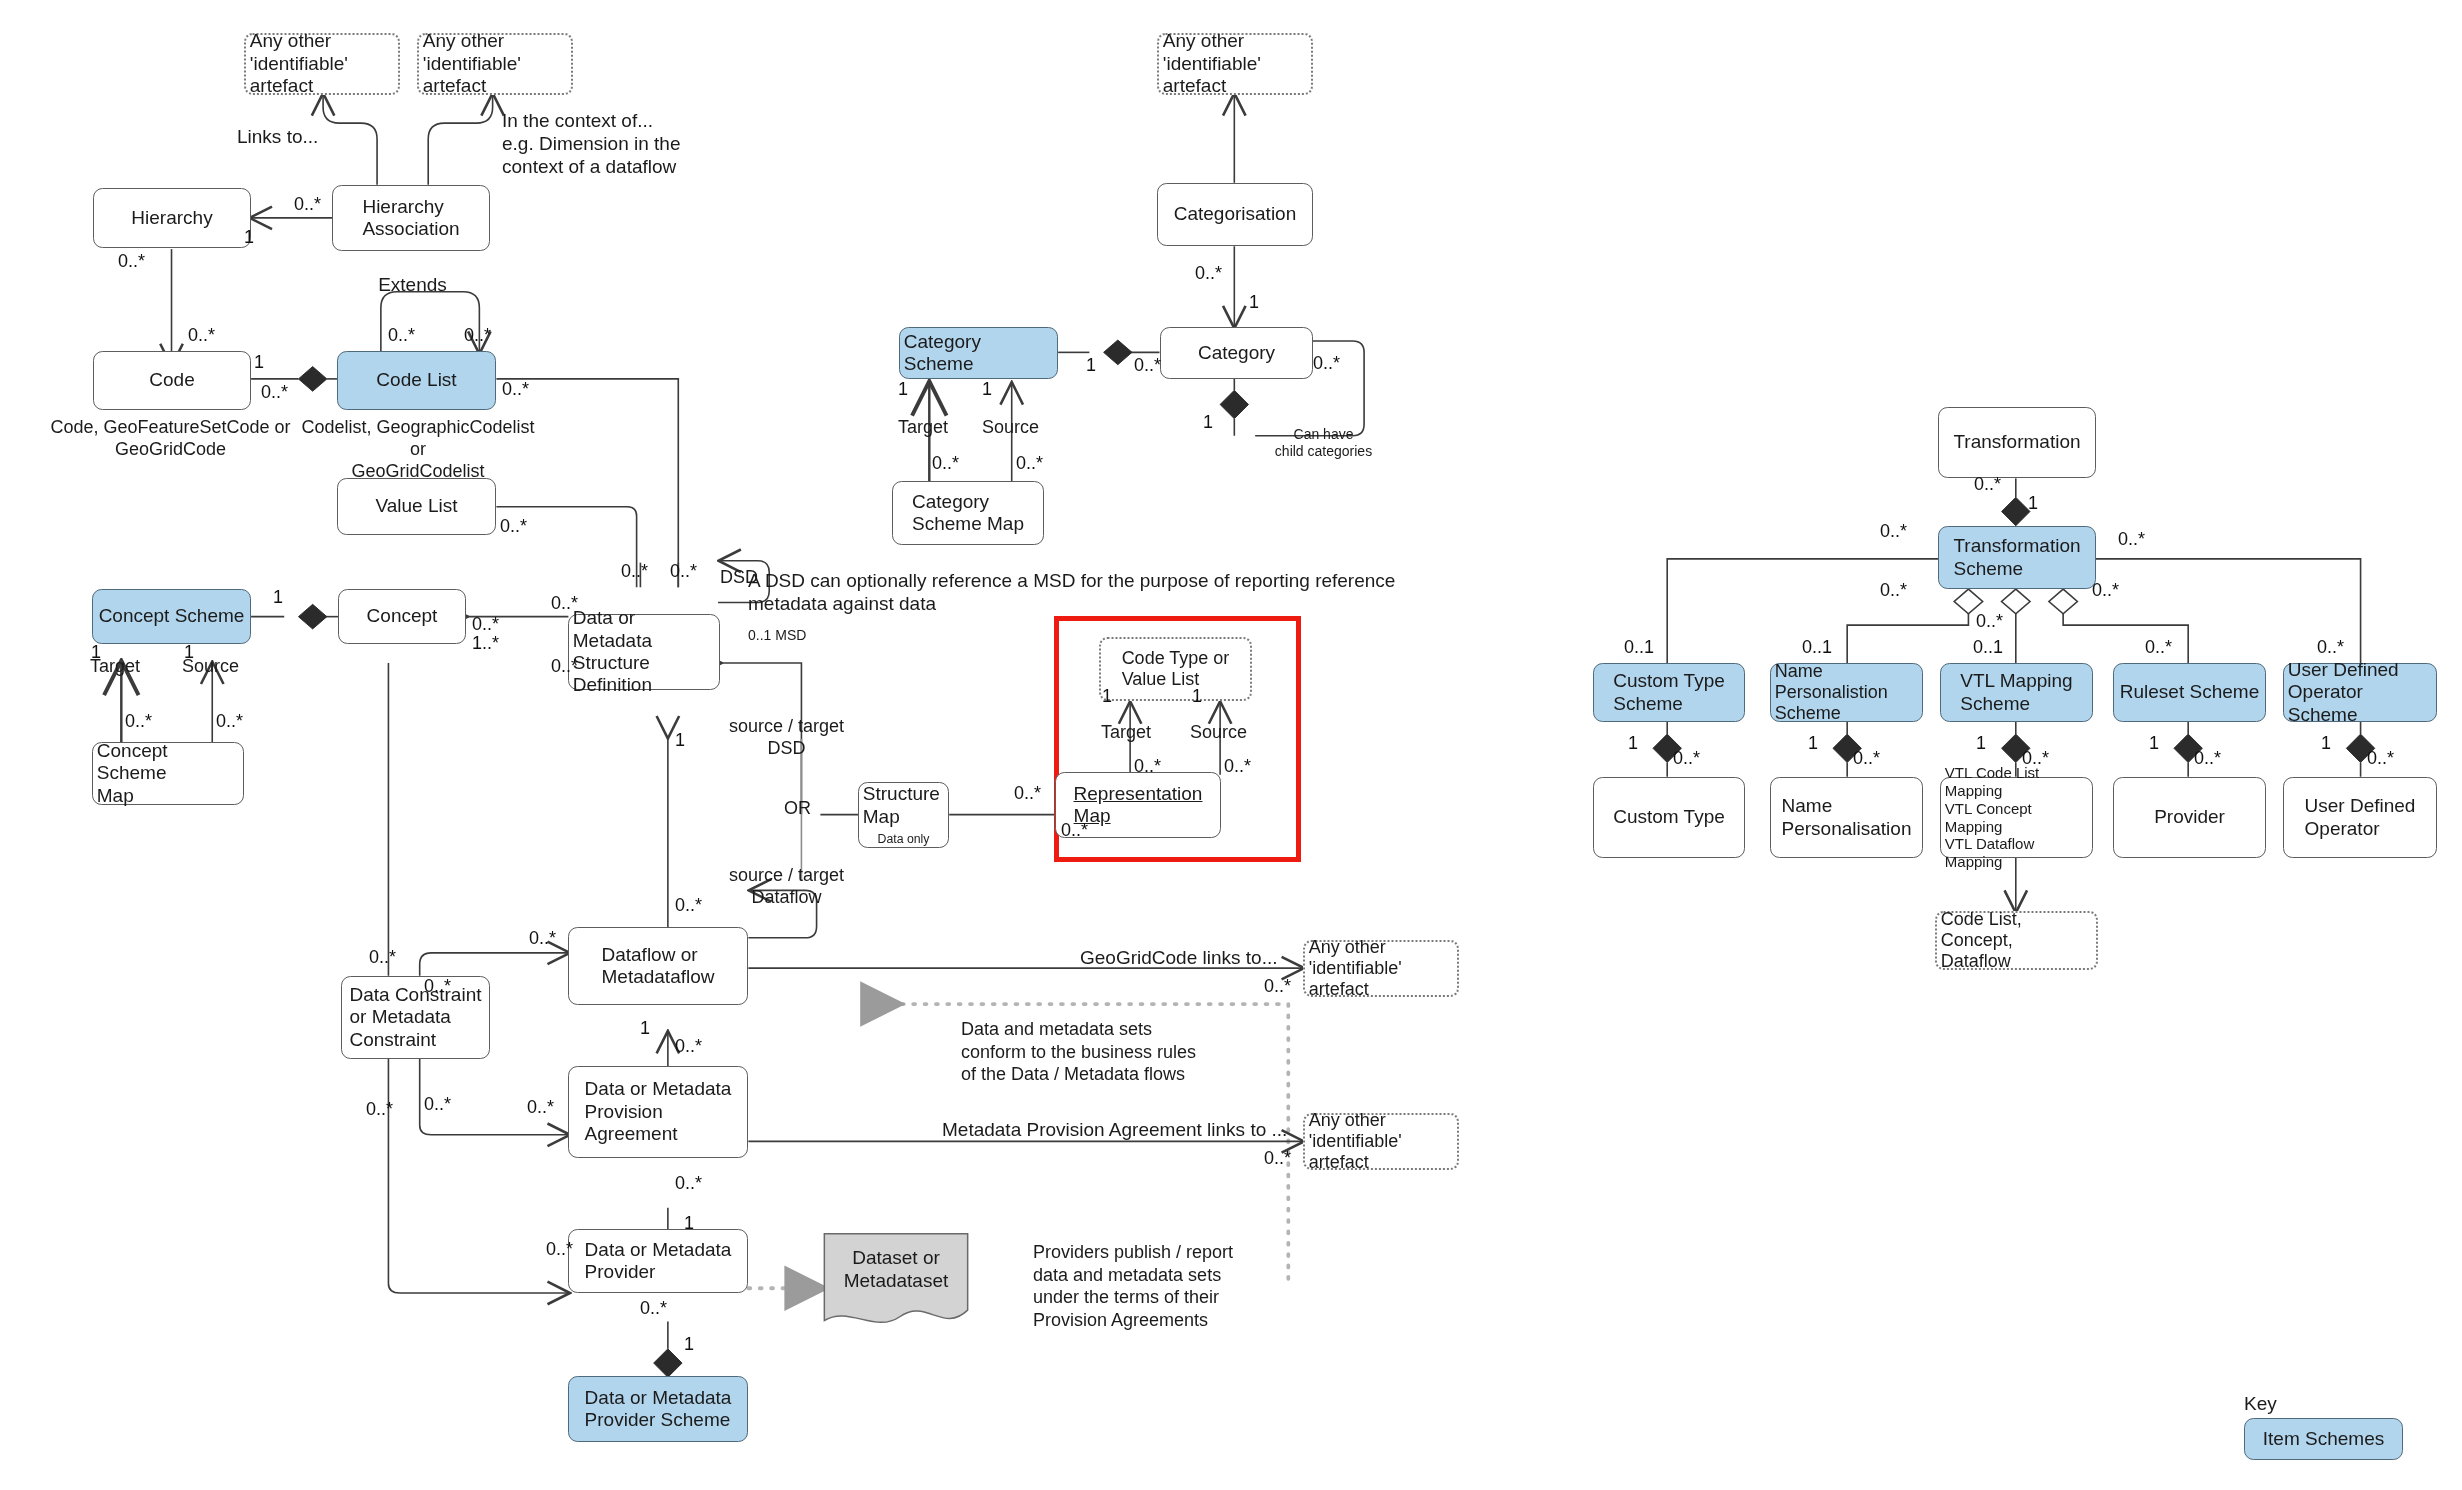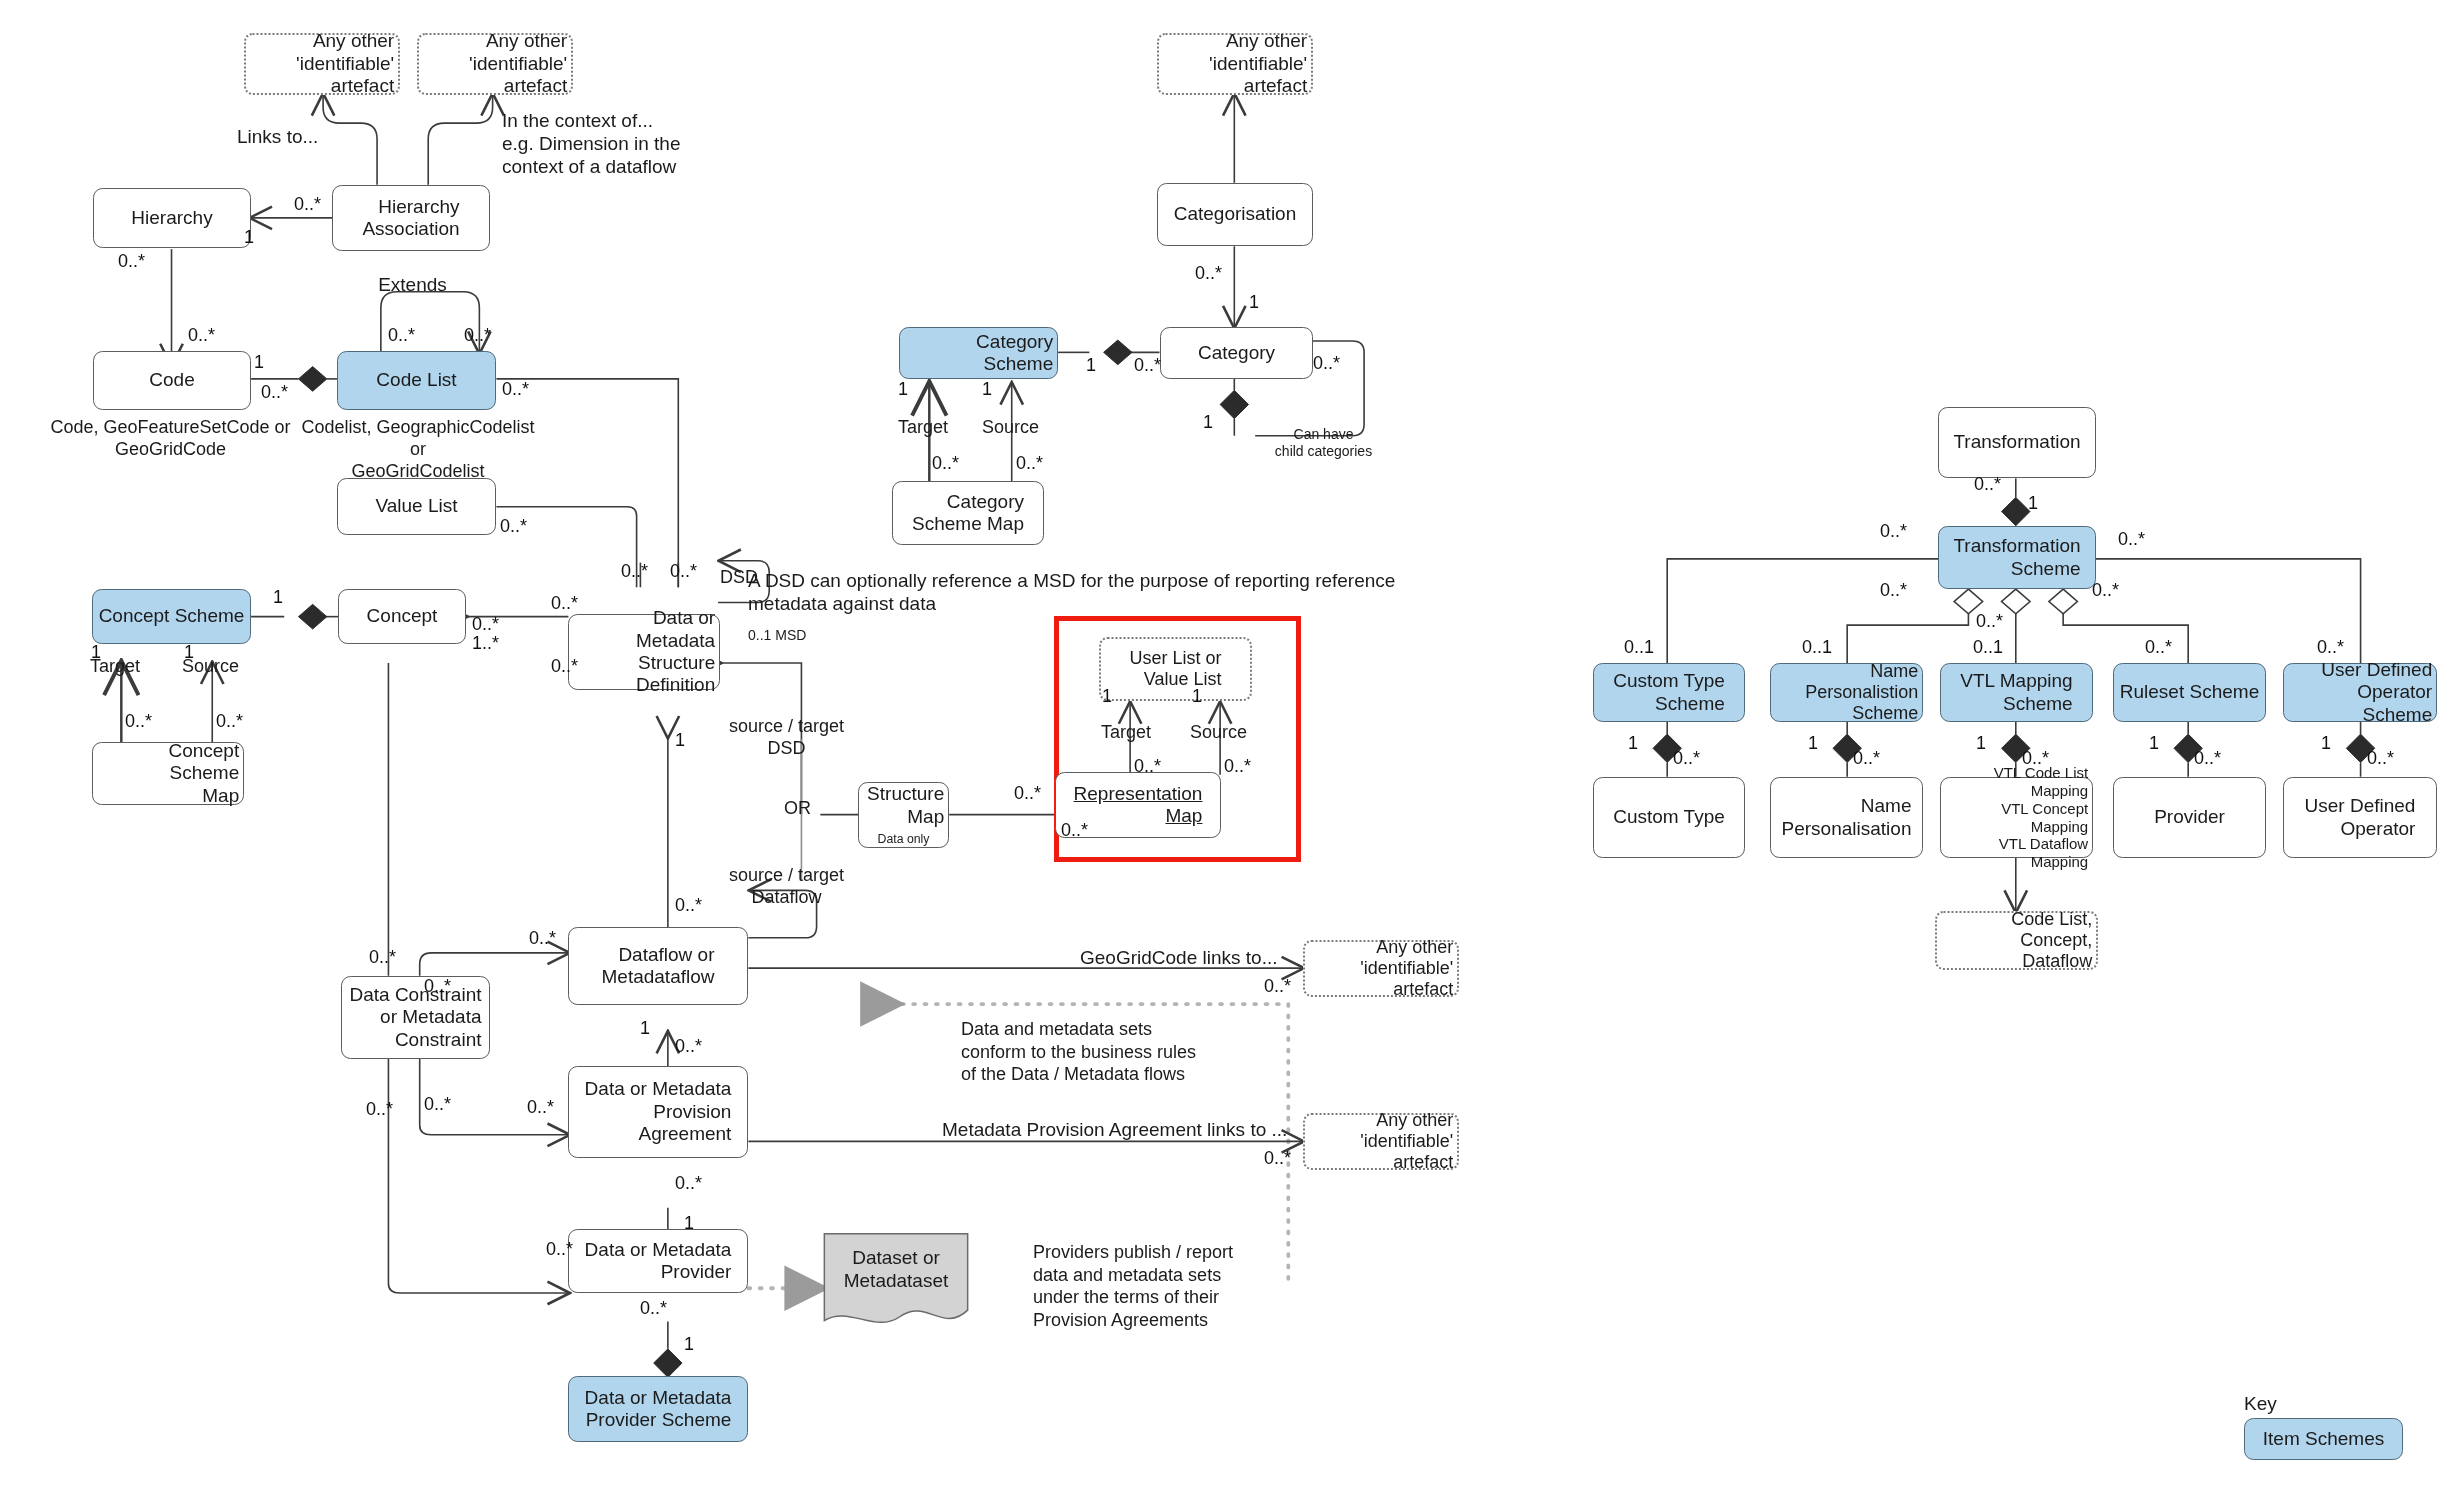--- a/index.html
+++ b/index.html
@@ -2,21 +2,21 @@
 <html style="font-size:15px"><head>
 <meta charset="utf-8">
 <title>SDMX Information Model Diagram</title>
 <style>
   html,body{margin:0;padding:0;background:#ffffff;}
   body{font-family:"Liberation Sans","DejaVu Sans",sans-serif;color:#000;}
   #canvas{position:relative;width:2462px;height:1490px;background:#fff;overflow:hidden;}
   svg.wires{position:absolute;left:0;top:0;width:2462px;height:1490px;pointer-events:none;}
 
   .node{position:absolute;box-sizing:border-box;display:flex;align-items:center;justify-content:center;
-        text-align:right;border:1.3px solid #5d5d5d;border-radius:9.5px;background:#fff;
+        text-align:left;border:1.3px solid #5d5d5d;border-radius:9.5px;background:#fff;
         font-size:19px;line-height:1.18;color:#1b1b1b;padding:1.9px 3.8px;}
   .node.blue{background:#b1d5ed;border-color:#4f6a7c;}
   .node.dotted{border:2.1px dotted #7a7a7a;background:#fff;border-radius:8.5px;}
   .node .sub{display:block;font-size:12.3px;margin-top:3.8px;color:#222;}
   .node .ttl{display:block;}
 
   .lbl{position:absolute;font-size:19px;color:#1b1b1b;line-height:1.22;white-space:pre;}
   .lbl.c{text-align:center;}
   .mult{position:absolute;font-size:18px;color:#111;white-space:pre;}
   .note{position:absolute;font-size:18px;color:#1b1b1b;line-height:1.25;white-space:pre;}
@@ -227,21 +227,21 @@
     </div>
 <div class="node" style="left:858px;top:782px;width:91px;height:66px;flex-direction:column;">
   <span class="ttl" style="white-space:pre-line">Structure Map</span>
   <span class="sub">Data only</span>
 </div>
 <div class="node" style="left:1055px;top:772px;width:166px;height:66px;text-decoration:underline;">
       <span style="white-space:pre-line">Representation
 Map</span>
     </div>
 <div class="node dotted" style="left:1099px;top:637px;width:153px;height:64px;font-size:18px;">
-      <span style="white-space:pre-line">User List or
+      <span style="white-space:pre-line">Code Type or
 Value List</span>
     </div>
 
 <div class="node dotted" style="left:1157px;top:33px;width:156px;height:62px;">
       <span style="white-space:pre-line">Any other
 'identifiable' artefact</span>
     </div>
 <div class="node" style="left:1157px;top:183px;width:156px;height:63px;">
       <span style="white-space:pre-line">Categorisation</span>
     </div>

